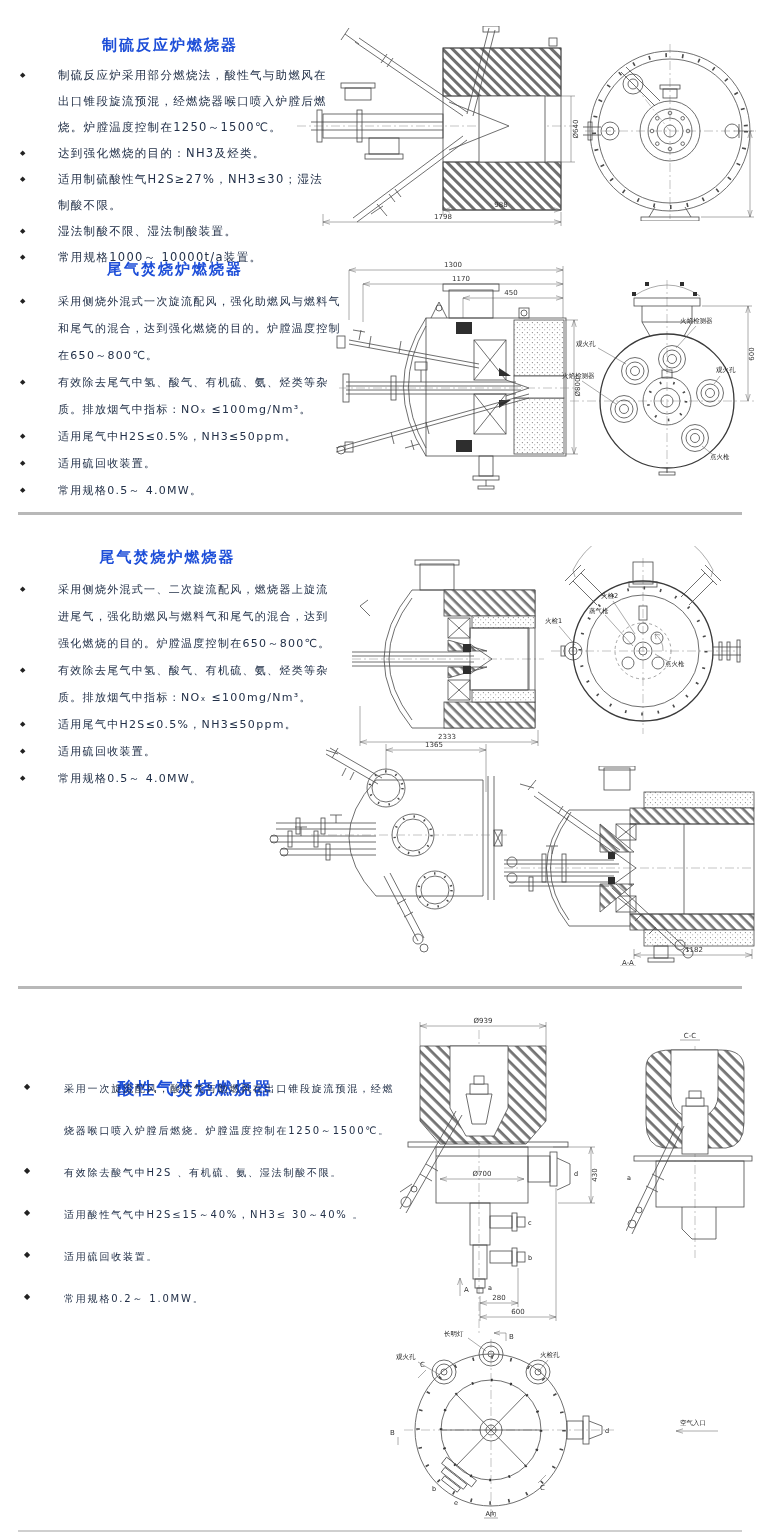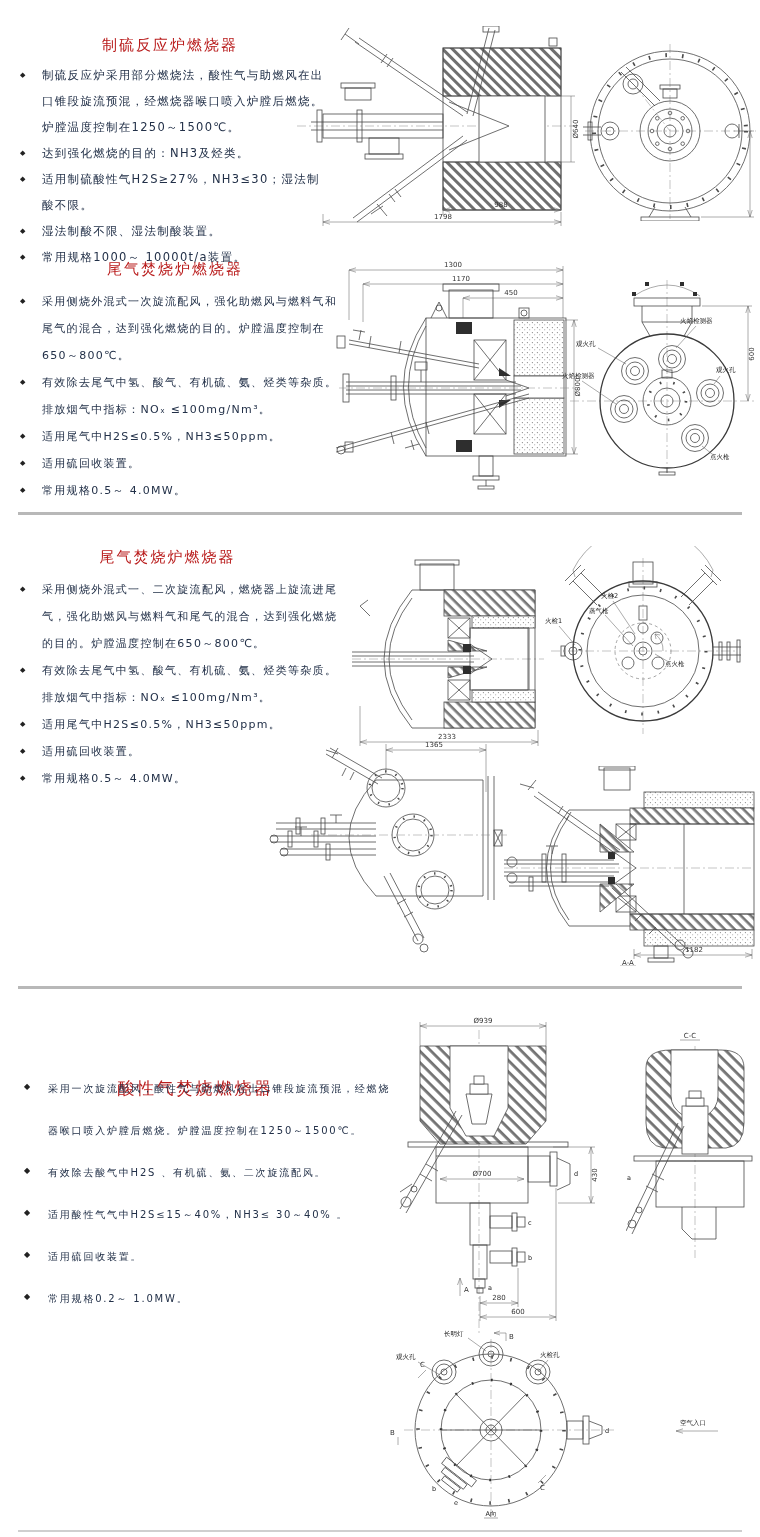--- a/index.html
+++ b/index.html
@@ -1,24 +1,24 @@
 <!DOCTYPE html>
 <html><head>
 <meta charset="utf-8">
 <style>
   html,body{margin:0;padding:0;background:#fff;}
   #page{position:relative;width:760px;height:1537px;background:#ffffff;overflow:hidden;
         font-family:"DejaVu Sans",sans-serif;}
-  .sec-title{position:absolute;font-weight:normal;color:#b91c1c;text-align:center;letter-spacing:2px;}
+  .sec-title{position:absolute;font-weight:bold;color:#1d4ed8;text-align:center;letter-spacing:2px;}
   .t13{font-size:15px;}
   .t4{font-size:17px;letter-spacing:2.5px;}
   .bullets{position:absolute;color:#223048;}
   .bi{display:flex;align-items:flex-start;}
   .bm{flex:0 0 22px;font-size:7px;color:#222;}
-  .bt{flex:1;}
+  .bt{flex:1;margin-left:16px;}
   .b1 .bt{font-size:11.5px;line-height:26px;letter-spacing:1.3px;}
   .b1 .bm{line-height:26px;}
   .b2 .bt,.b3 .bt{font-size:11px;line-height:27px;letter-spacing:1.3px;}
   .b2 .bm,.b3 .bm{line-height:27px;}
   .b4 .bt{font-size:10px;line-height:42px;letter-spacing:1.8px;}
   .b4 .bm{flex:0 0 24px;line-height:38px;font-size:8px;}
   .sep{position:absolute;background:#b8b8b8;}
   .dwg{position:absolute;}
   svg text{font-family:"DejaVu Sans",sans-serif;}
   .ln{fill:none;stroke:#4a4a4a;stroke-width:0.8;}
@@ -592,21 +592,21 @@
   <div class="sep" style="left:18px;top:986px;width:724px;height:3px;"></div>
 
   <div class="sec-title t4" style="left:28px;top:1034px;width:335px;margin-top:43px;">酸性气焚烧燃烧器</div>
   <div class="bullets b4" style="left:24px;top:1068px;width:372px;">
     <div class="bi">
         <span class="bm">◆</span>
         <span class="bt">采用一次旋流配风，酸性气与助燃风在出口锥段旋流预混，经燃烧器喉口喷入炉膛后燃烧。炉膛温度控制在1250～1500℃。</span>
       </div>
     <div class="bi">
         <span class="bm">◆</span>
-        <span class="bt">有效除去酸气中H2S 、有机硫、氨、二次旋流配风。</span>
+        <span class="bt">有效除去酸气中H2S 、有机硫、氨、湿法制酸不限。</span>
       </div>
     <div class="bi">
         <span class="bm">◆</span>
         <span class="bt">适用酸性气气中H2S≤15～40%，NH3≤ 30～40% 。</span>
       </div>
     <div class="bi">
         <span class="bm">◆</span>
         <span class="bt">适用硫回收装置。</span>
       </div>
     <div class="bi">

